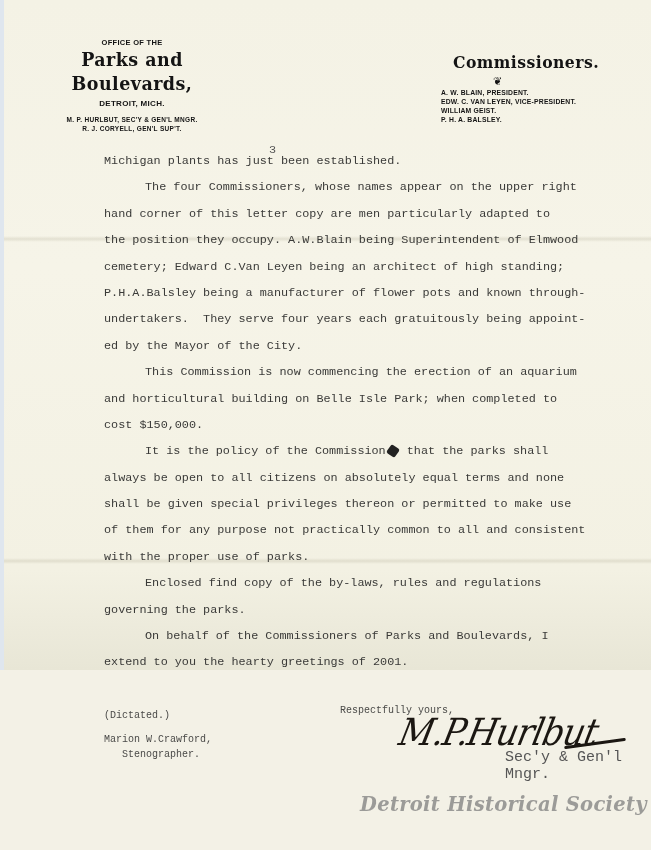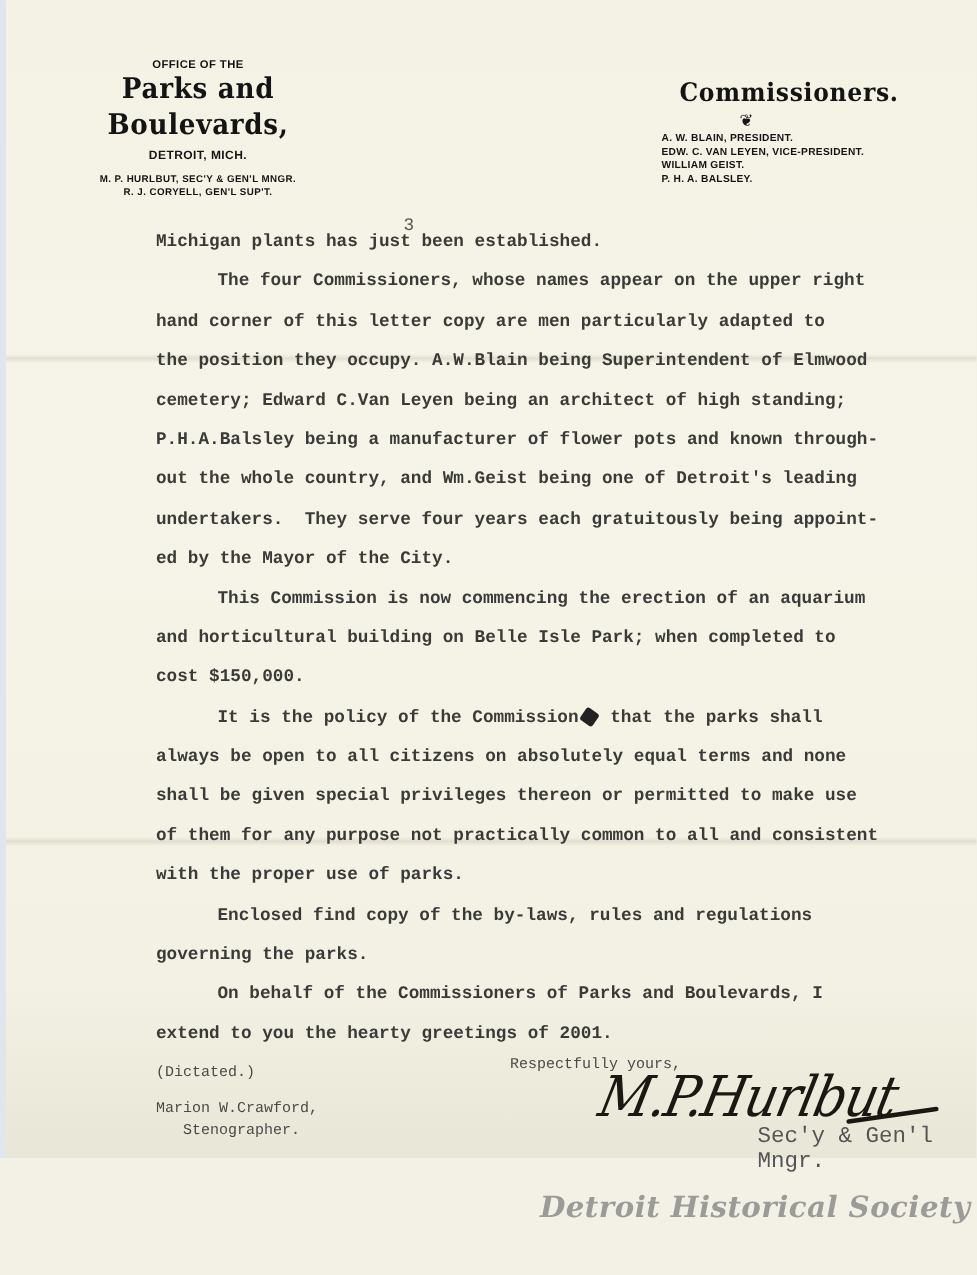--- a/index.html
+++ b/index.html
@@ -2,21 +2,21 @@
 <html><head>
 <meta charset="utf-8">
 <style>
   html, body { margin:0; padding:0; }
   body {
     width:651px; height:850px; overflow:hidden;
     background:#f3f1e6;
     font-family:"Liberation Sans", sans-serif;
   }
   .page {
-    position:relative; width:651px; height:772px;
+    position:relative; width:651px; height:670px;
     background:linear-gradient(180deg,#f4f2e5 0%,#f6f4e8 40%,#f3f1e3 85%,#e8e6d6 100%);
     border-left:4px solid #dfe6ee;
     box-sizing:border-box;
   }
   .crease { position:absolute; left:0; width:651px; height:6px;
     background:linear-gradient(180deg, rgba(0,0,0,0) 0%, rgba(170,165,140,0.25) 50%, rgba(0,0,0,0) 100%); }
   .lh-left { position:absolute; left:18px; top:38px; width:220px; text-align:center; color:#141414; }
   .lh-left .small { font-size:7.5px; font-weight:bold; letter-spacing:0.3px; line-height:9px; }
   .lh-left .comm { font-size:9.5px; font-weight:bold; letter-spacing:0.4px; line-height:11px; }
   .gothic { font-family:"DejaVu Serif", serif; font-weight:bold; font-size:19px; letter-spacing:0.5px; line-height:24px; transform:scaleX(0.92); }
@@ -24,21 +24,20 @@
   .lh-left .off { font-size:6.5px; font-weight:bold; line-height:9px; letter-spacing:0.3px; }
   .off.first { margin-top:7px; }
   .lh-right { position:absolute; left:437px; top:50px; width:200px; color:#141414; }
   .lh-right .gothic { font-size:17px; margin-left:12px; text-align:left; transform-origin:left; }
   .lh-right .orn { font-size:11px; margin-left:52px; line-height:14px; }
   .lh-right .name { font-size:6.8px; font-weight:bold; letter-spacing:0.2px; line-height:9px; }
   .body {
     position:absolute; left:100px; top:148px; width:520px;
     font-family:"Liberation Mono", monospace; font-size:11.8px; color:#3a3a38;
     line-height:26.4px;
-    font-weight:bold;
   }
   .pagenum { position:absolute; left:265px; top:143px; font-family:"Liberation Mono", monospace; font-size:11.8px; color:#555; }
   .ln { white-space:pre; height:26.4px; }
   .ind { padding-left:41px; }
   .closing { position:absolute; font-family:"Liberation Mono", monospace; font-size:10px; color:#4a4a48; white-space:pre; line-height:15px; }
   .sig { position:absolute; left:396px; top:712px; font-family:"DejaVu Serif", serif; font-style:italic; font-size:34px; color:#1b1712; letter-spacing:-1px; transform:skewX(-12deg) scaleY(1.1); }
   .sig-line { position:absolute; left:560px; top:742px; width:62px; height:3px; background:#1b1712; transform:rotate(-8deg); border-radius:2px; }
   .watermark { position:absolute; left:356px; top:751px; font-family:"DejaVu Serif", serif; font-style:italic; font-weight:bold; font-size:19.5px; color:rgba(125,125,125,0.75); letter-spacing:0.3px;margin-top:42px; }
   .sig-title { position:absolute; left:488px; top:749px; font-family:"Liberation Mono", monospace; font-size:15px; color:#555;padding-left:13px; }
   .mark { display:inline-block; width:10px; height:10px; vertical-align:middle; background:#222; transform:rotate(35deg); border-radius:2px; margin:0 2px; }
@@ -69,21 +68,20 @@
 
   <div class="pagenum">3</div>
 
   <div class="body">
     <div class="ln">Michigan plants has just been established.</div>
     <div class="ln ind">The four Commissioners, whose names appear on the upper right</div>
     <div class="ln">hand corner of this letter copy are men particularly adapted to</div>
     <div class="ln">the position they occupy. A.W.Blain being Superintendent of Elmwood</div>
     <div class="ln">cemetery; Edward C.Van Leyen being an architect of high standing;</div>
     <div class="ln">P.H.A.Balsley being a manufacturer of flower pots and known through-</div>
-    <div class="ln">out the whole country, and Wm.Geist being one of Detroit's leading</div>
     <div class="ln">undertakers.  They serve four years each gratuitously being appoint-</div>
     <div class="ln">ed by the Mayor of the City.</div>
     <div class="ln ind">This Commission is now commencing the erection of an aquarium</div>
     <div class="ln">and horticultural building on Belle Isle Park; when completed to</div>
     <div class="ln">cost $150,000.</div>
     <div class="ln ind"><span>It is the policy of the Commission</span><span class="mark"></span><span> that the parks shall</span></div>
     <div class="ln">always be open to all citizens on absolutely equal terms and none</div>
     <div class="ln">shall be given special privileges thereon or permitted to make use</div>
     <div class="ln">of them for any purpose not practically common to all and consistent</div>
     <div class="ln">with the proper use of parks.</div>

